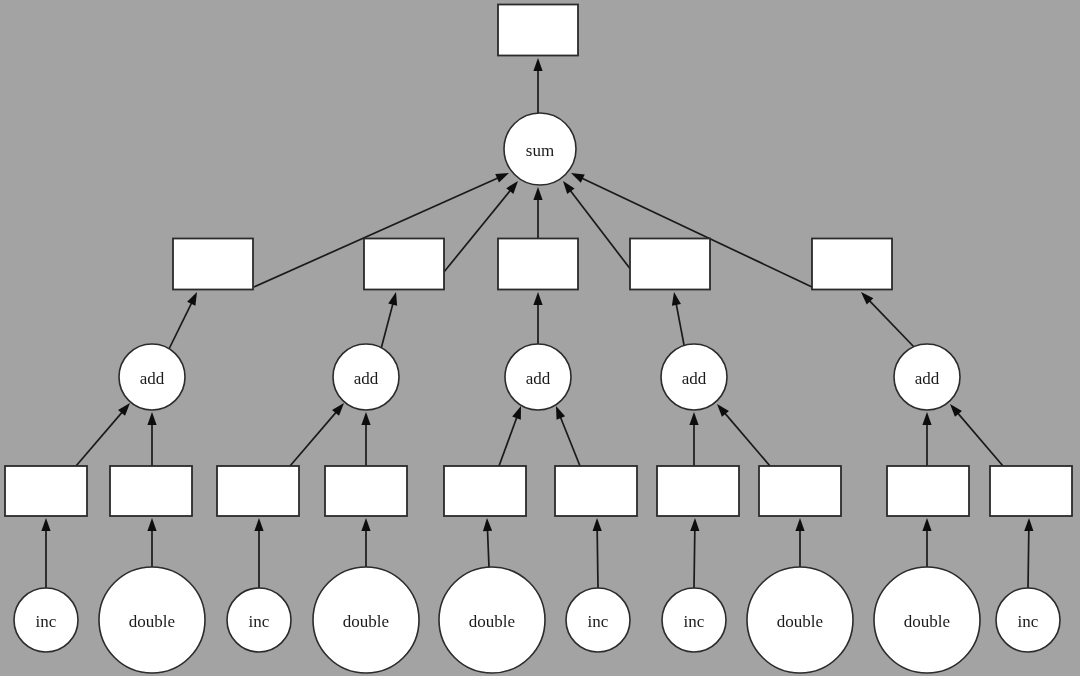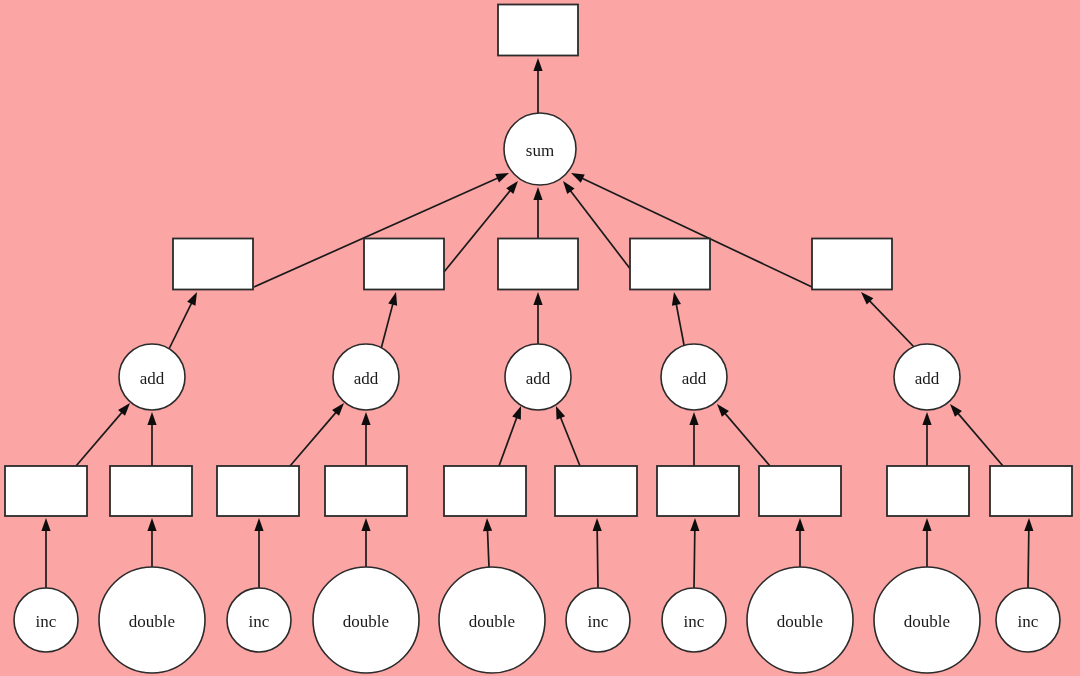--- a/index.html
+++ b/index.html
@@ -10,21 +10,21 @@
   body {
     width: 1080px;
     height: 676px;
     font-family: "Liberation Serif", "DejaVu Serif", serif;
     overflow: hidden;
   }
   #graph-root {
     position: relative;
     width: 1080px;
     height: 676px;
-    background: #fca5a5;
+    background: #a3a3a3;
   }
   svg#graph-canvas {
     display: block;
     width: 1080px;
     height: 676px;
   }
   .node-shape {
     fill: #ffffff;
     stroke: #2b2b2b;
     stroke-width: 1.6;

